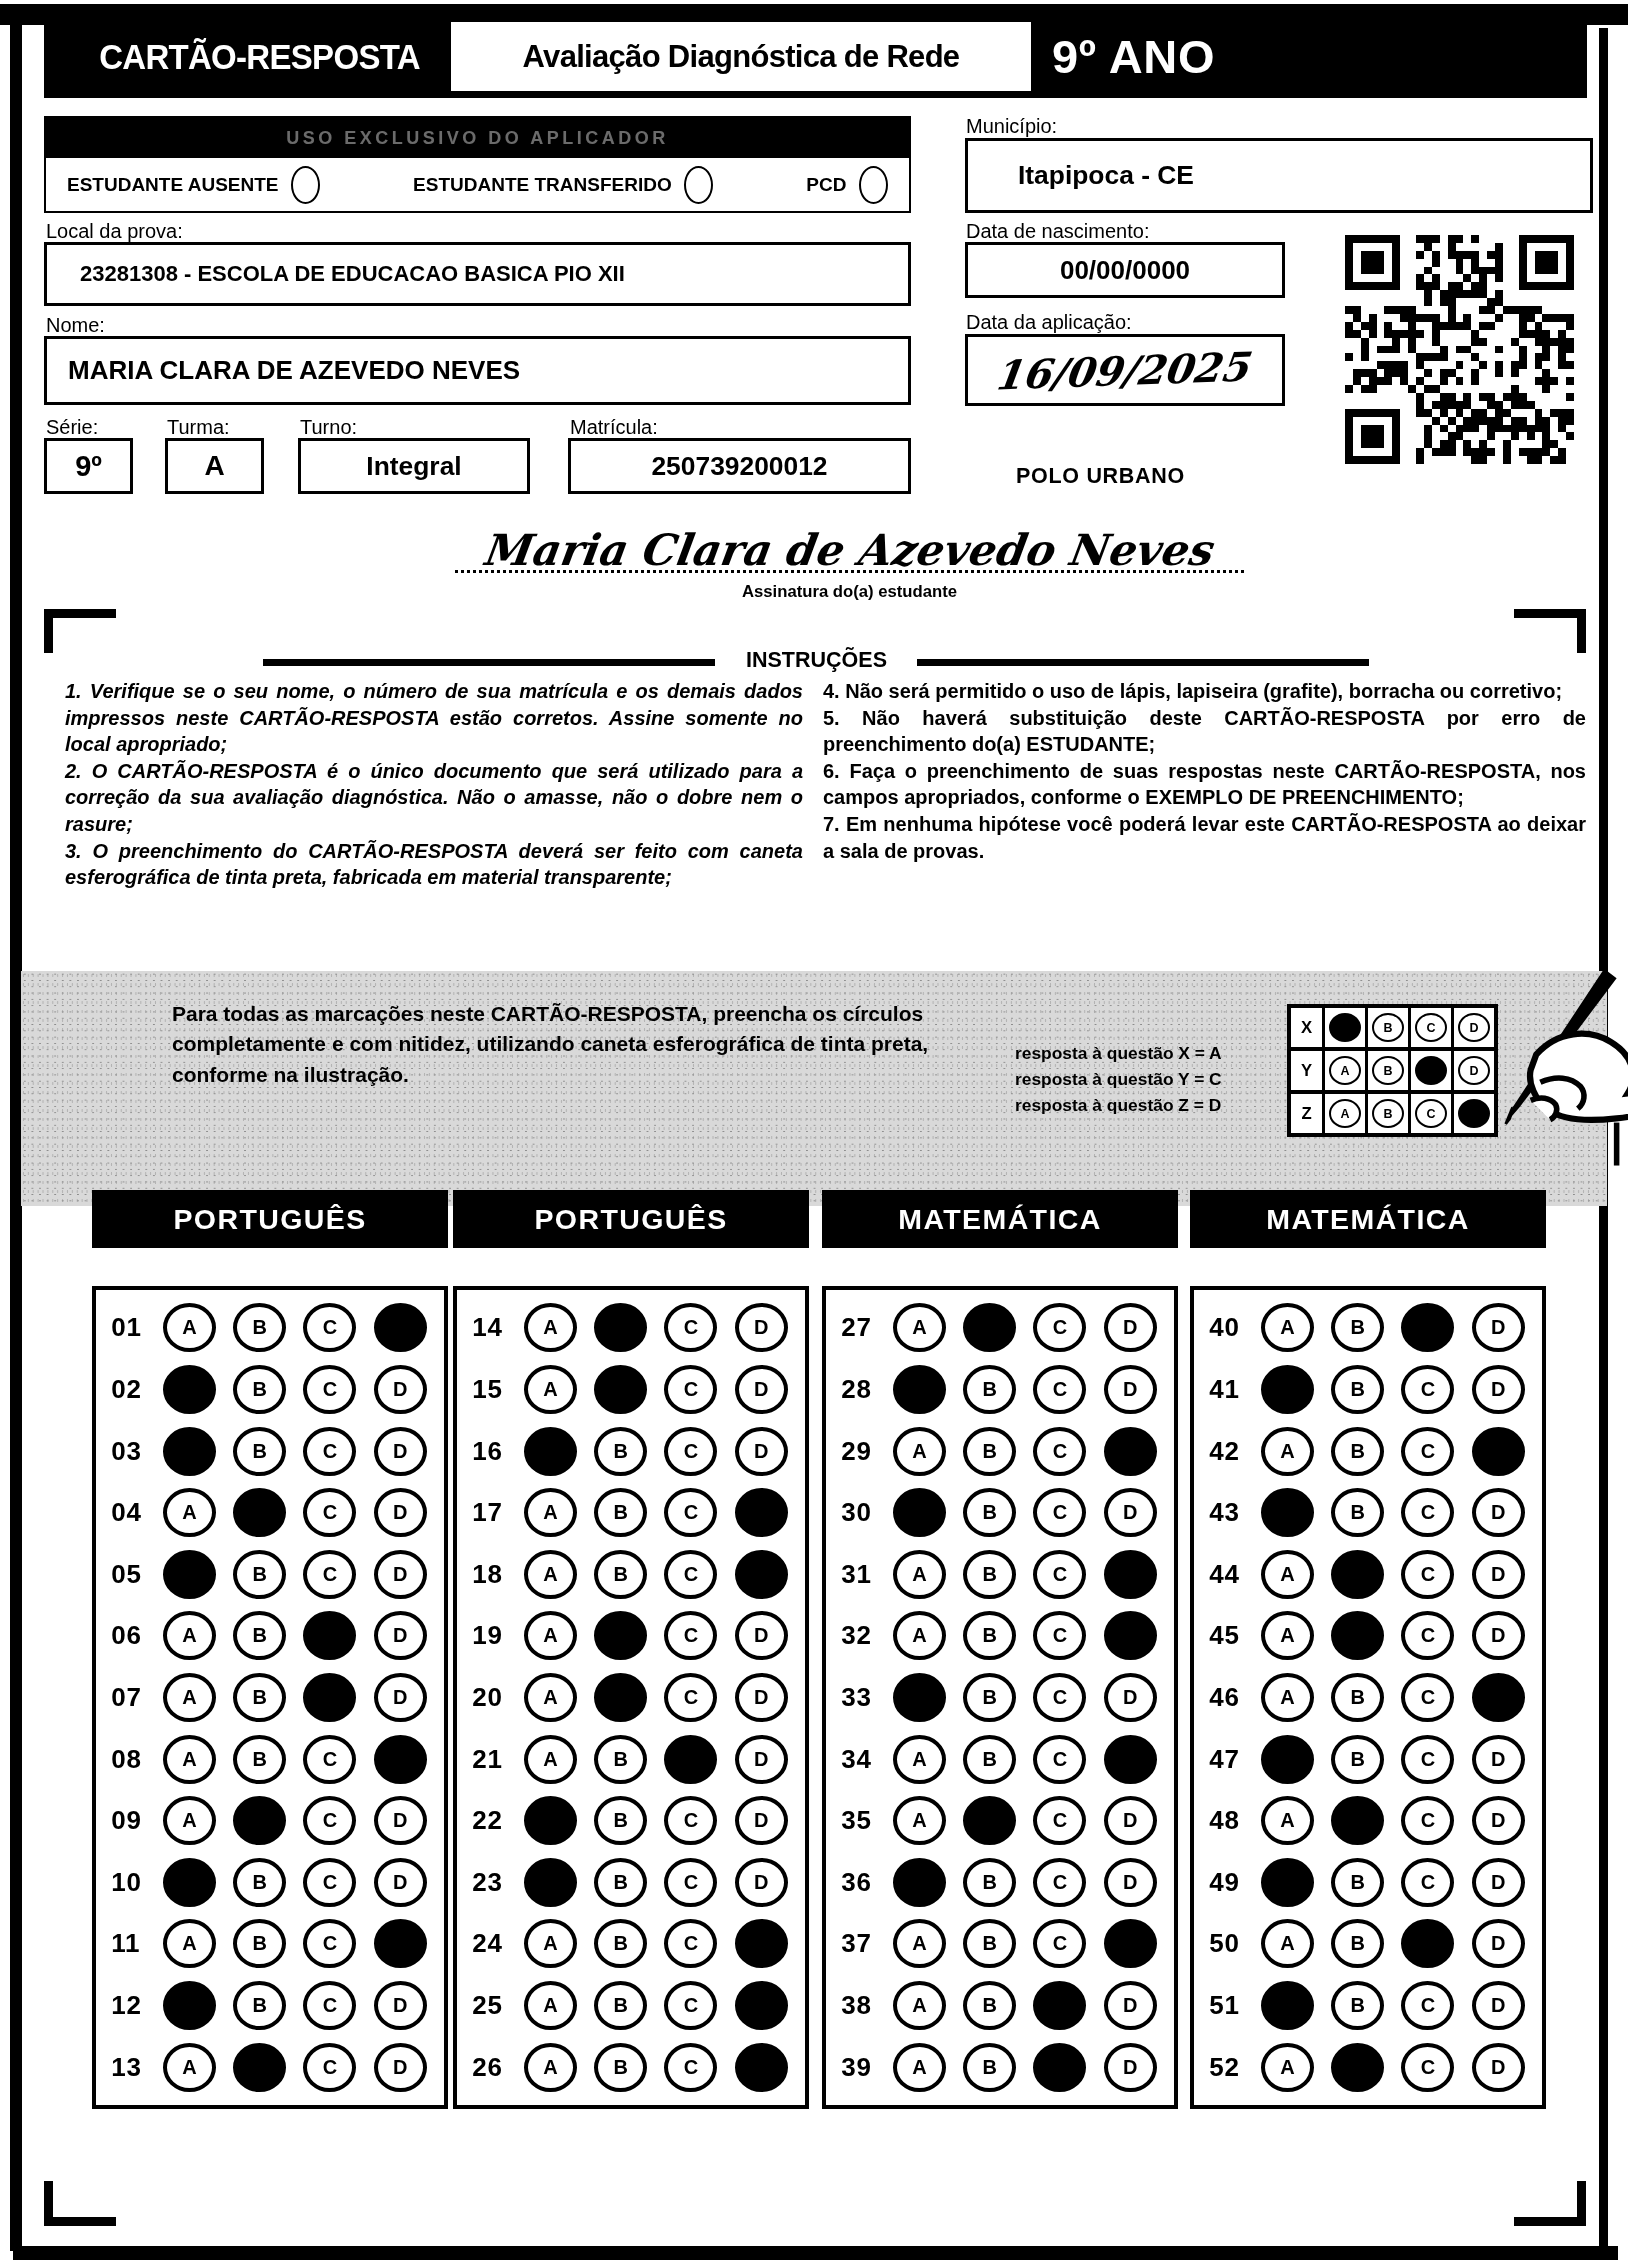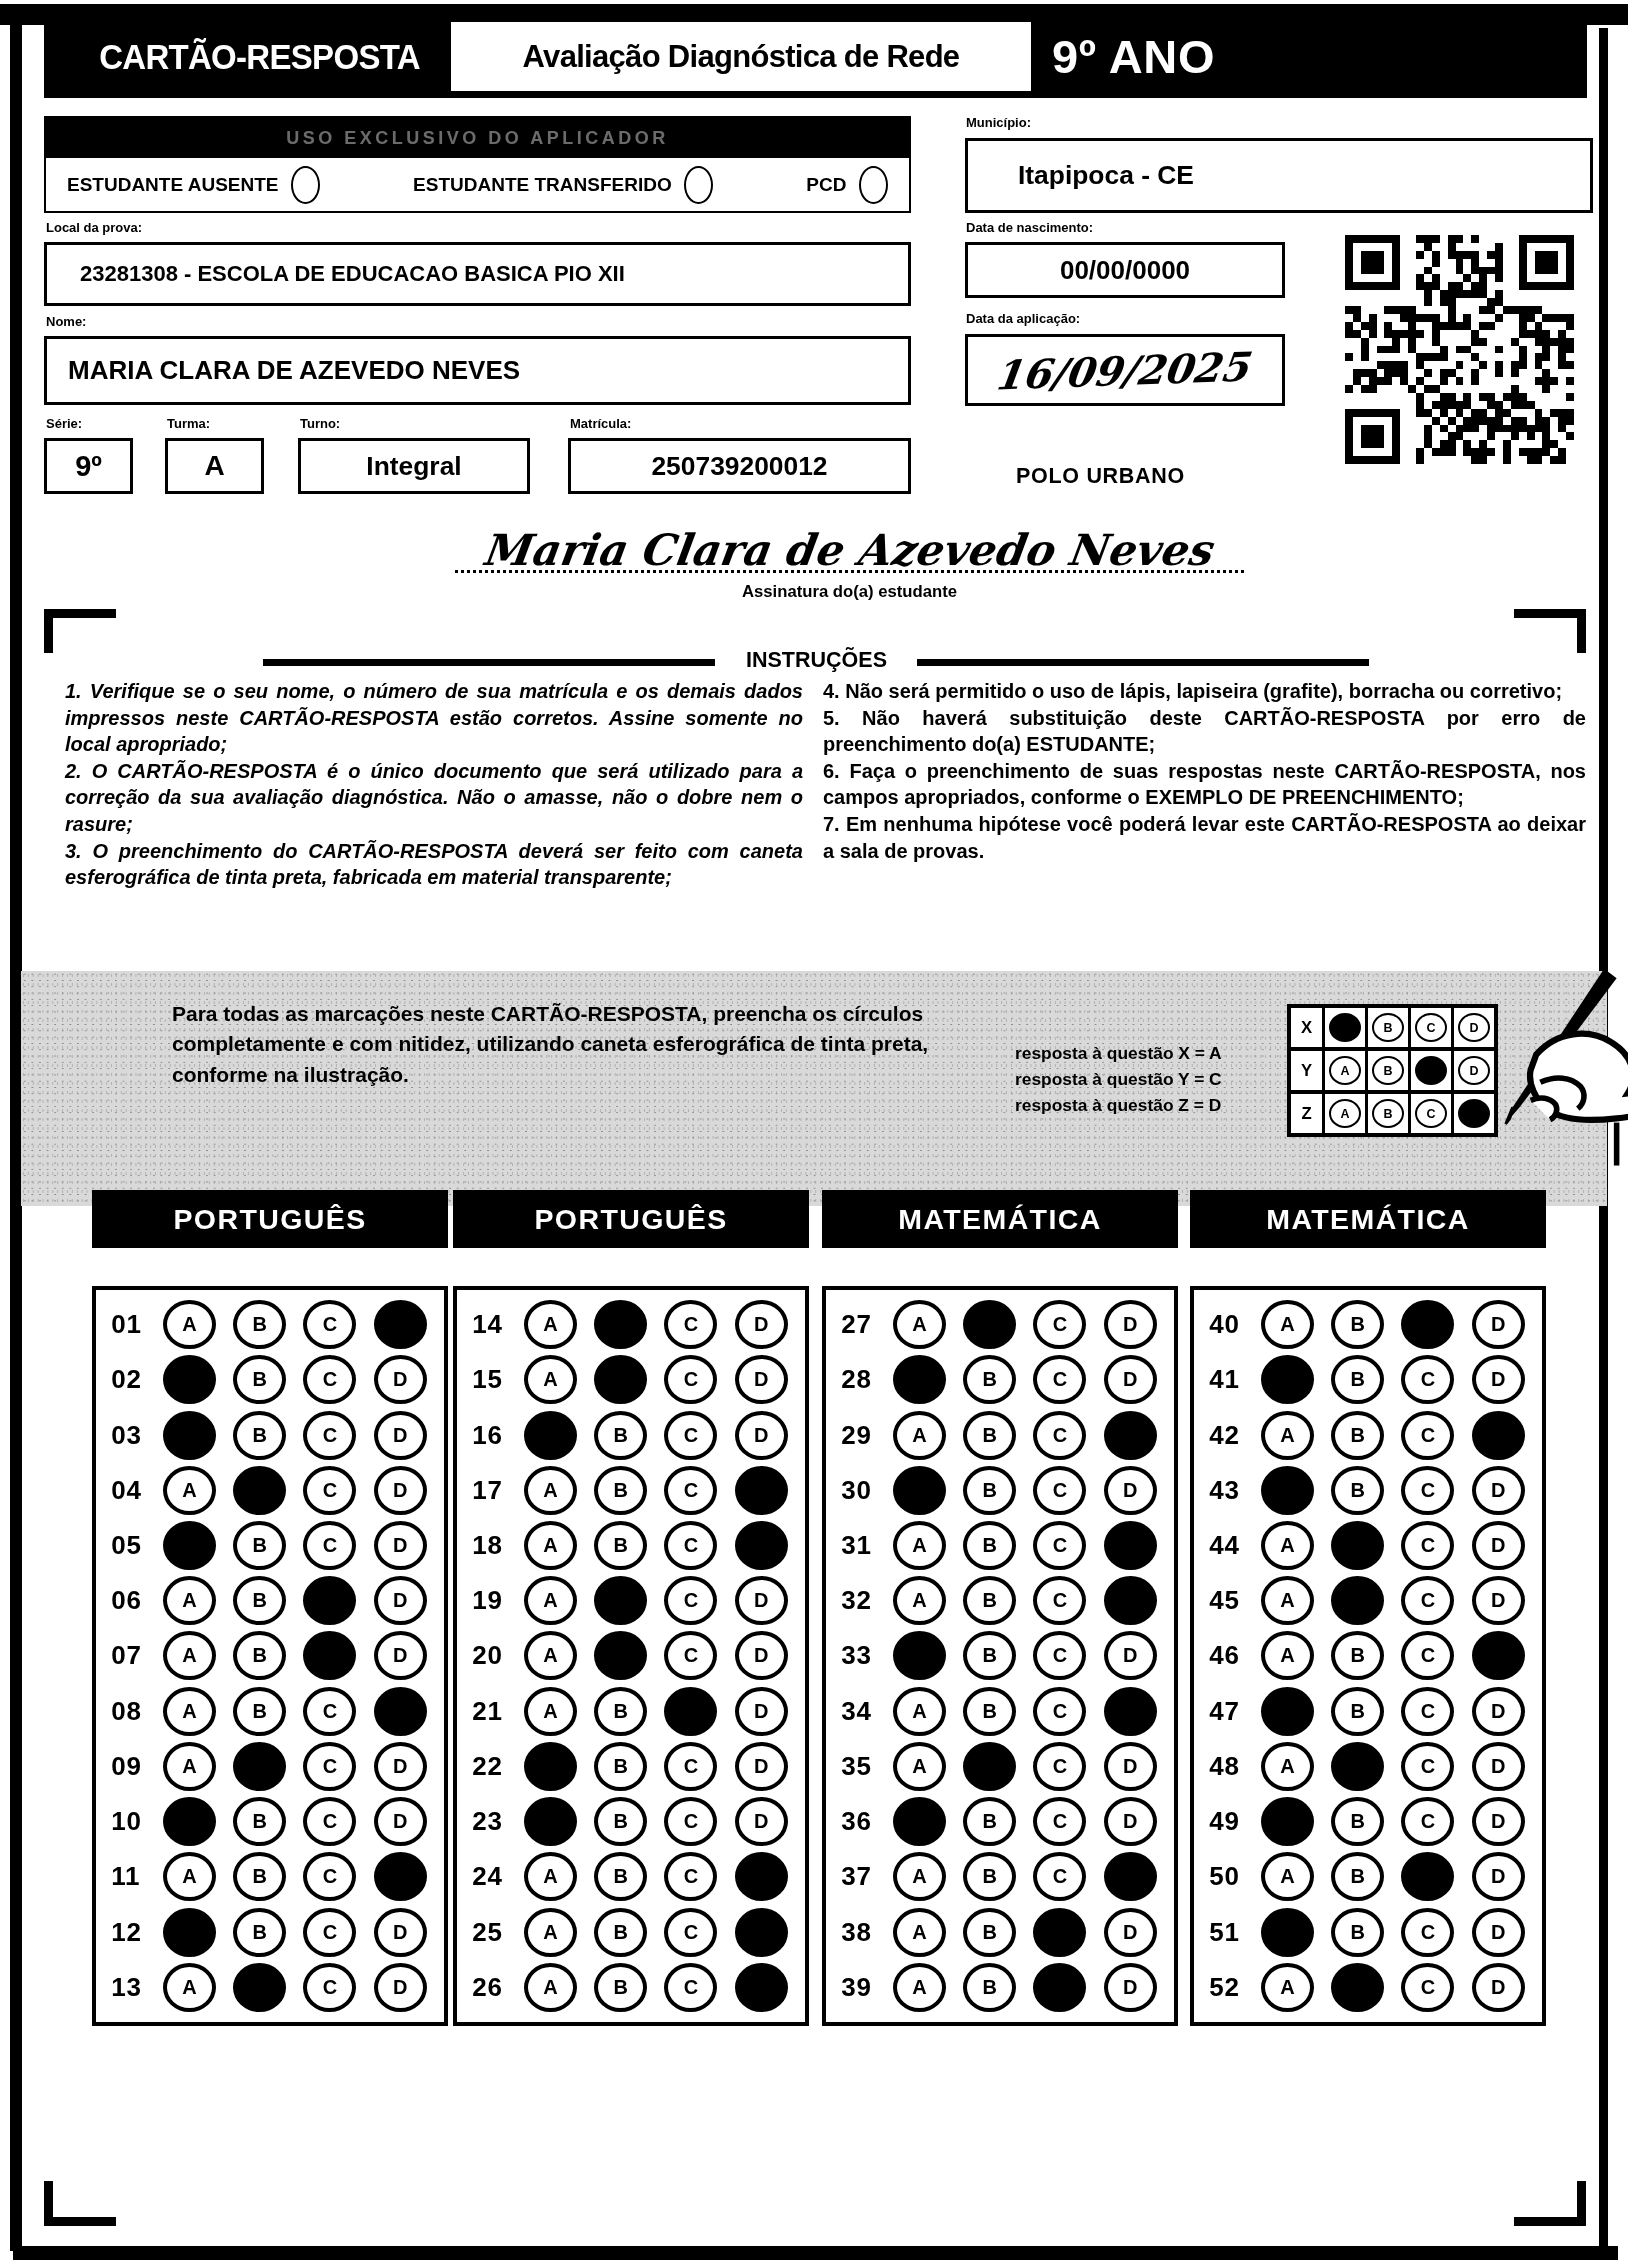--- a/index.html
+++ b/index.html
@@ -15,21 +15,21 @@
   
   .hdr{position:absolute;left:44px;top:15.3px;width:1543px;height:83px;background:#000;}
   .hdr-card{position:absolute;left:28px;top:0;width:375px;height:83px;color:#fff;
             font-size:33px;font-weight:bold;display:flex;align-items:center;justify-content:center;
             letter-spacing:-0.7px;transform:scaleY(1.08);}
   .hdr-white{position:absolute;left:407px;top:7px;width:580px;height:69px;background:#fff;
              display:flex;align-items:center;justify-content:center;font-size:31px;font-weight:bold;letter-spacing:-0.7px;}
   .hdr-grade{position:absolute;left:1008px;top:0;width:361px;height:83px;color:#fff;
              font-size:47px;font-weight:bold;display:flex;align-items:center;letter-spacing:0.7px;}
 
-  .lab{position:absolute;font-weight:bold;font-size:13px;}
+  .lab{position:absolute;font-weight:normal;font-size:20px;}
   .fbox{position:absolute;border:3.5px solid #000;background:#fff;display:flex;align-items:center;box-sizing:border-box;}
   .bold{font-weight:bold;}
 
   
   .ap-wrap{position:absolute;left:44px;top:116px;width:867px;height:97px;border:2.8px solid #000;box-sizing:border-box;}
   .ap-bar{position:absolute;left:0;top:0;width:100%;height:40px;background:#000;display:flex;align-items:center;justify-content:center;}
   .ap-bar span{color:rgba(255,255,255,0.42);font-size:18px;font-weight:bold;letter-spacing:3.5px;}
   .ap-row{position:absolute;left:0;top:40px;width:100%;height:54px;display:flex;align-items:center;justify-content:space-between;padding:0 21px;box-sizing:border-box;}
   .ap-opt{display:flex;align-items:center;gap:12.5px;}
   .ap-lab{font-size:19px;font-weight:bold;}
@@ -69,21 +69,21 @@
   .ex-lab{font-size:16.7px;font-weight:bold;width:31px;}
   .ex-bubble{width:32px;height:29px;border:2.8px solid #000;border-radius:50%;display:flex;align-items:center;justify-content:center;
              font-size:12.5px;font-weight:bold;box-sizing:border-box;background:#fff;}
   .ex-bubble.filled{background:#000;}
   .ex-hand{position:absolute;left:1432px;top:-7px;width:208px;height:202px;}
 
   
   .ans-col{position:absolute;top:1190px;width:356px;}
   .ans-header{height:58px;background:#000;color:#fff;display:flex;align-items:center;justify-content:center;
               font-size:28.5px;font-weight:bold;letter-spacing:1.4px;}
-  .ans-box{margin-top:38px;height:740px;border:4.2px solid #000;box-sizing:border-box;
+  .ans-box{margin-top:38px;height:823px;border:4.2px solid #000;box-sizing:border-box;
            display:flex;flex-direction:column;justify-content:space-around;padding:7px 0 7px 15.3px;}
   .q-row{display:flex;align-items:center;}
   .q-num{width:53px;font-size:26px;font-weight:bold;letter-spacing:0.7px;}
   .bubble{width:54px;height:49px;border:4.2px solid #000;border-radius:50%;margin-right:17.4px;
           display:flex;align-items:center;justify-content:center;font-size:20px;font-weight:bold;
           box-sizing:border-box;background:#fff;}
   .bubble.filled{background:#000;}
 
   .qr{position:absolute;left:1345px;top:235px;width:229px;height:229px;}
   .polo{position:absolute;left:968px;top:464px;font-size:21.5px;font-weight:bold;letter-spacing:0.7px;margin-left:48px;}

